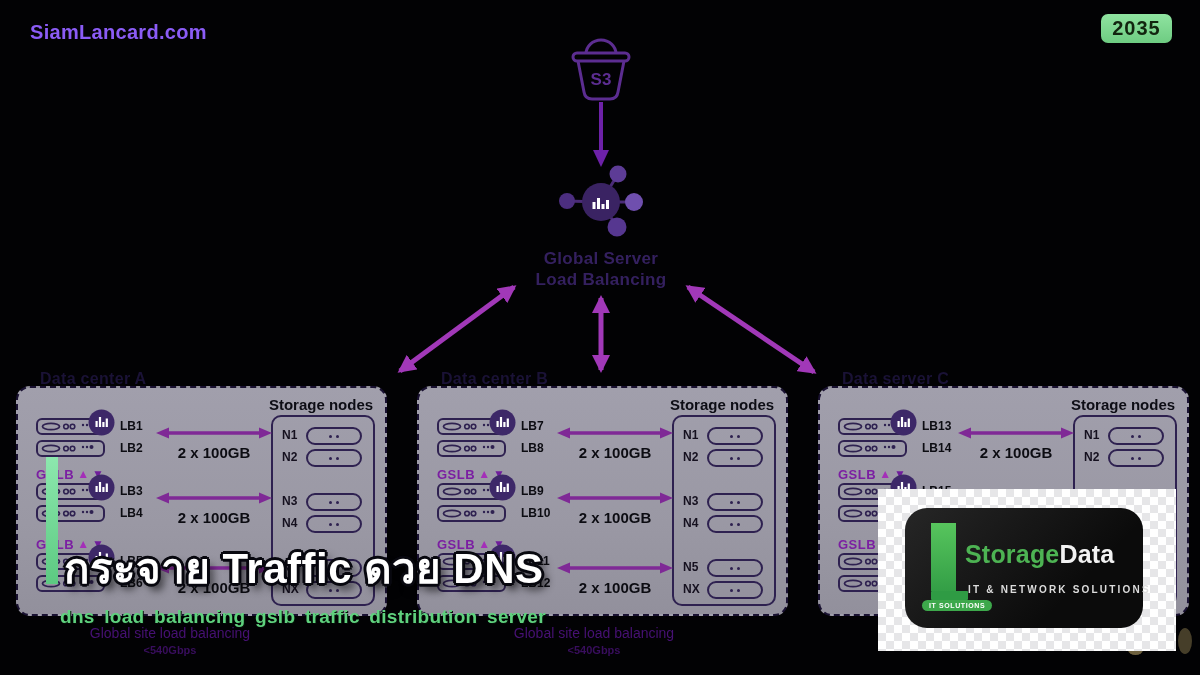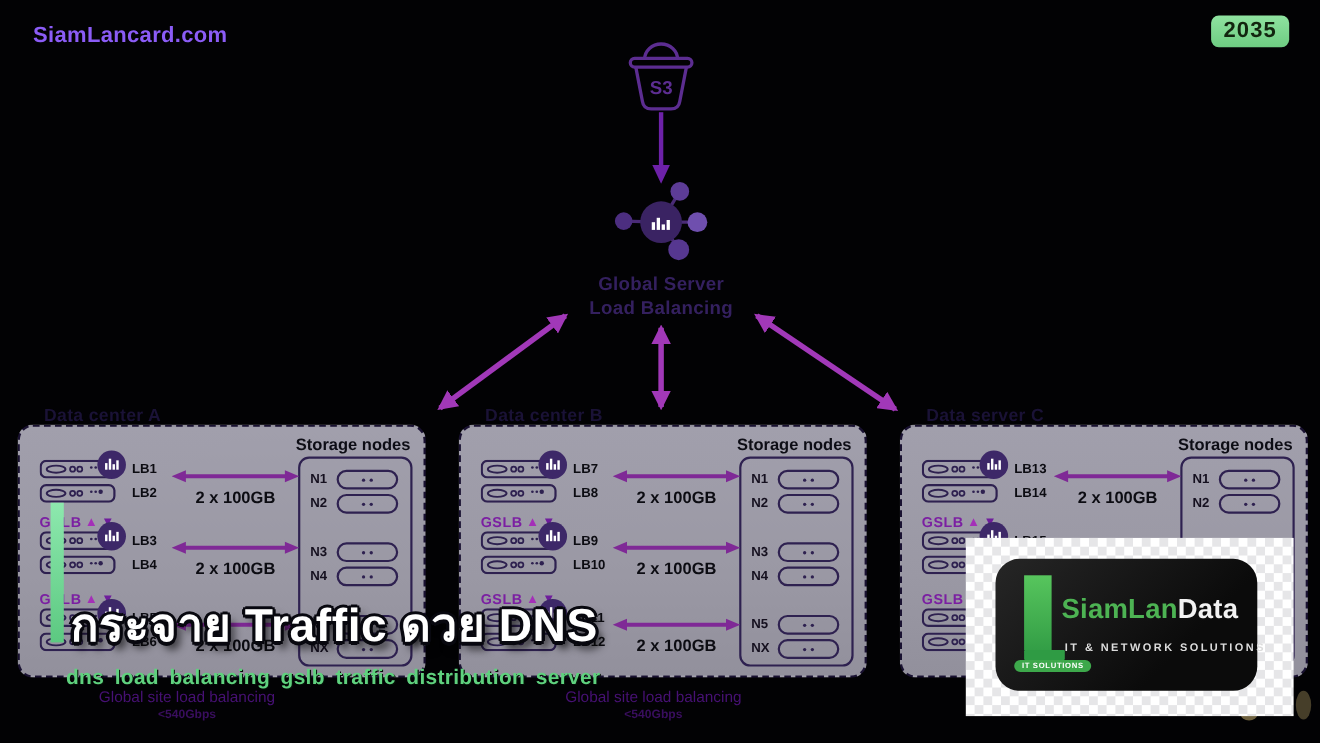--- a/index.html
+++ b/index.html
@@ -606,21 +606,21 @@
   <div class="subtitle">dns load balancing gslb traffic distribution server</div>
 
   <div class="gold" style="left:1176px;top:590px;width:12px;height:14px;background:#8a7a4e;opacity:.75;"></div>
   <div class="gold" style="left:1178px;top:628px;width:14px;height:26px;background:#8a7a4e;opacity:.5;"></div>
   <div class="gold" style="left:1128px;top:644px;width:15px;height:11px;background:#9c8a58;opacity:.7;"></div>
 
   <div class="checker">
     <div class="logo-card">
       <div class="logo-bar"></div>
       <div class="logo-bar-foot"></div>
-      <div class="brand"><span class="brand-green">SiamLan</span><span class="brand-white">Data</span></div>
+      <div class="brand"><span class="brand-green">Storage</span><span class="brand-white">Data</span></div>
       <div class="tagline">IT &amp; NETWORK SOLUTIONS</div>
       <div class="chip">IT SOLUTIONS</div>
     </div>
   </div>
 
   <div class="watermark">SiamLancard.com</div>
   <div class="year-badge">2035</div>
 </div>
 
 </body></html>

